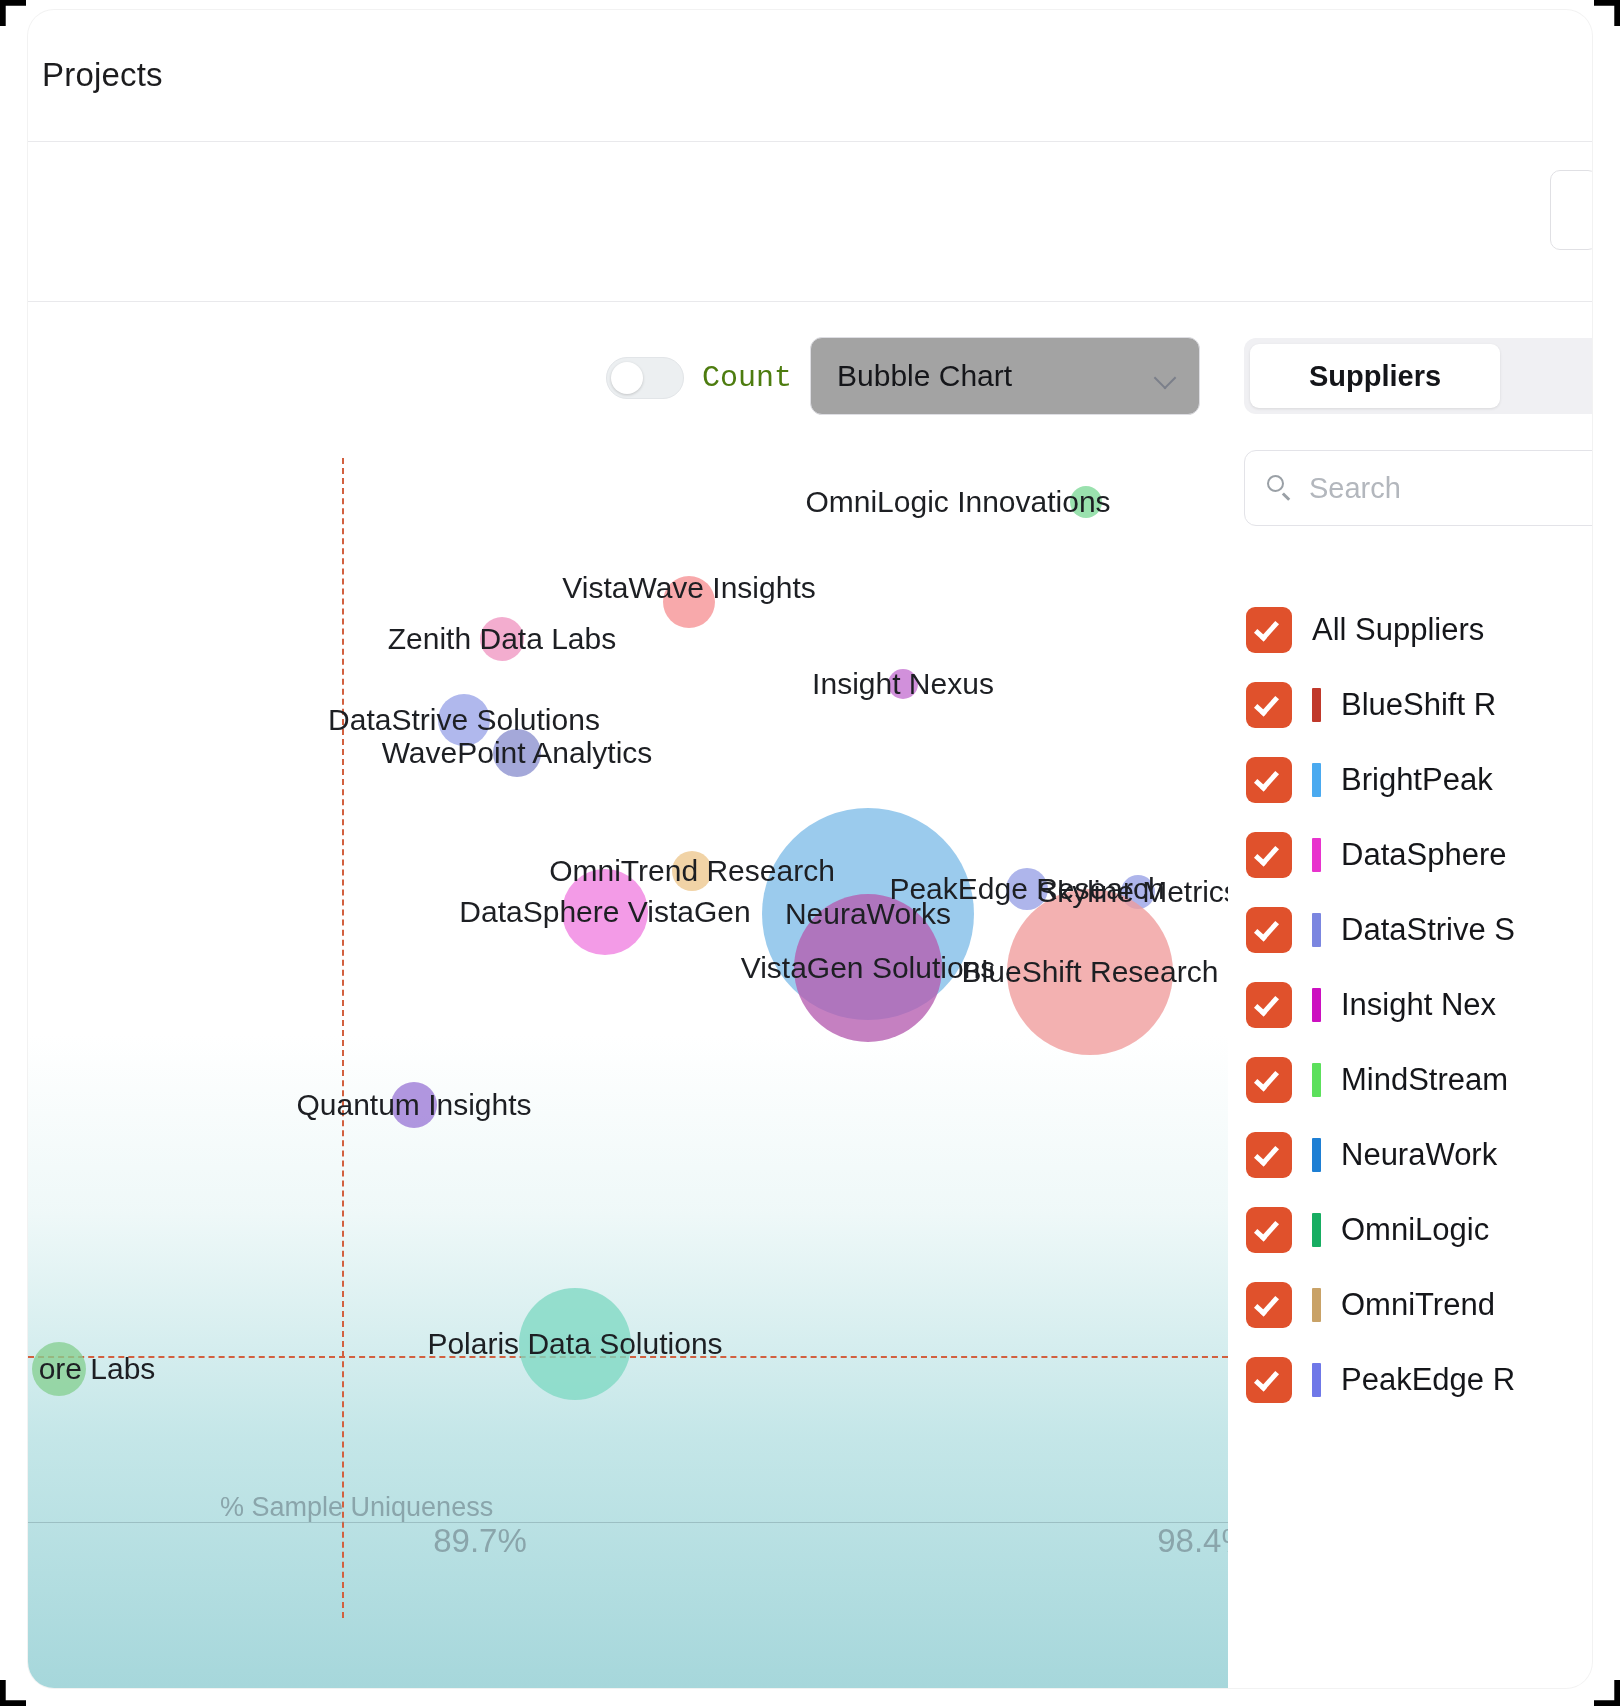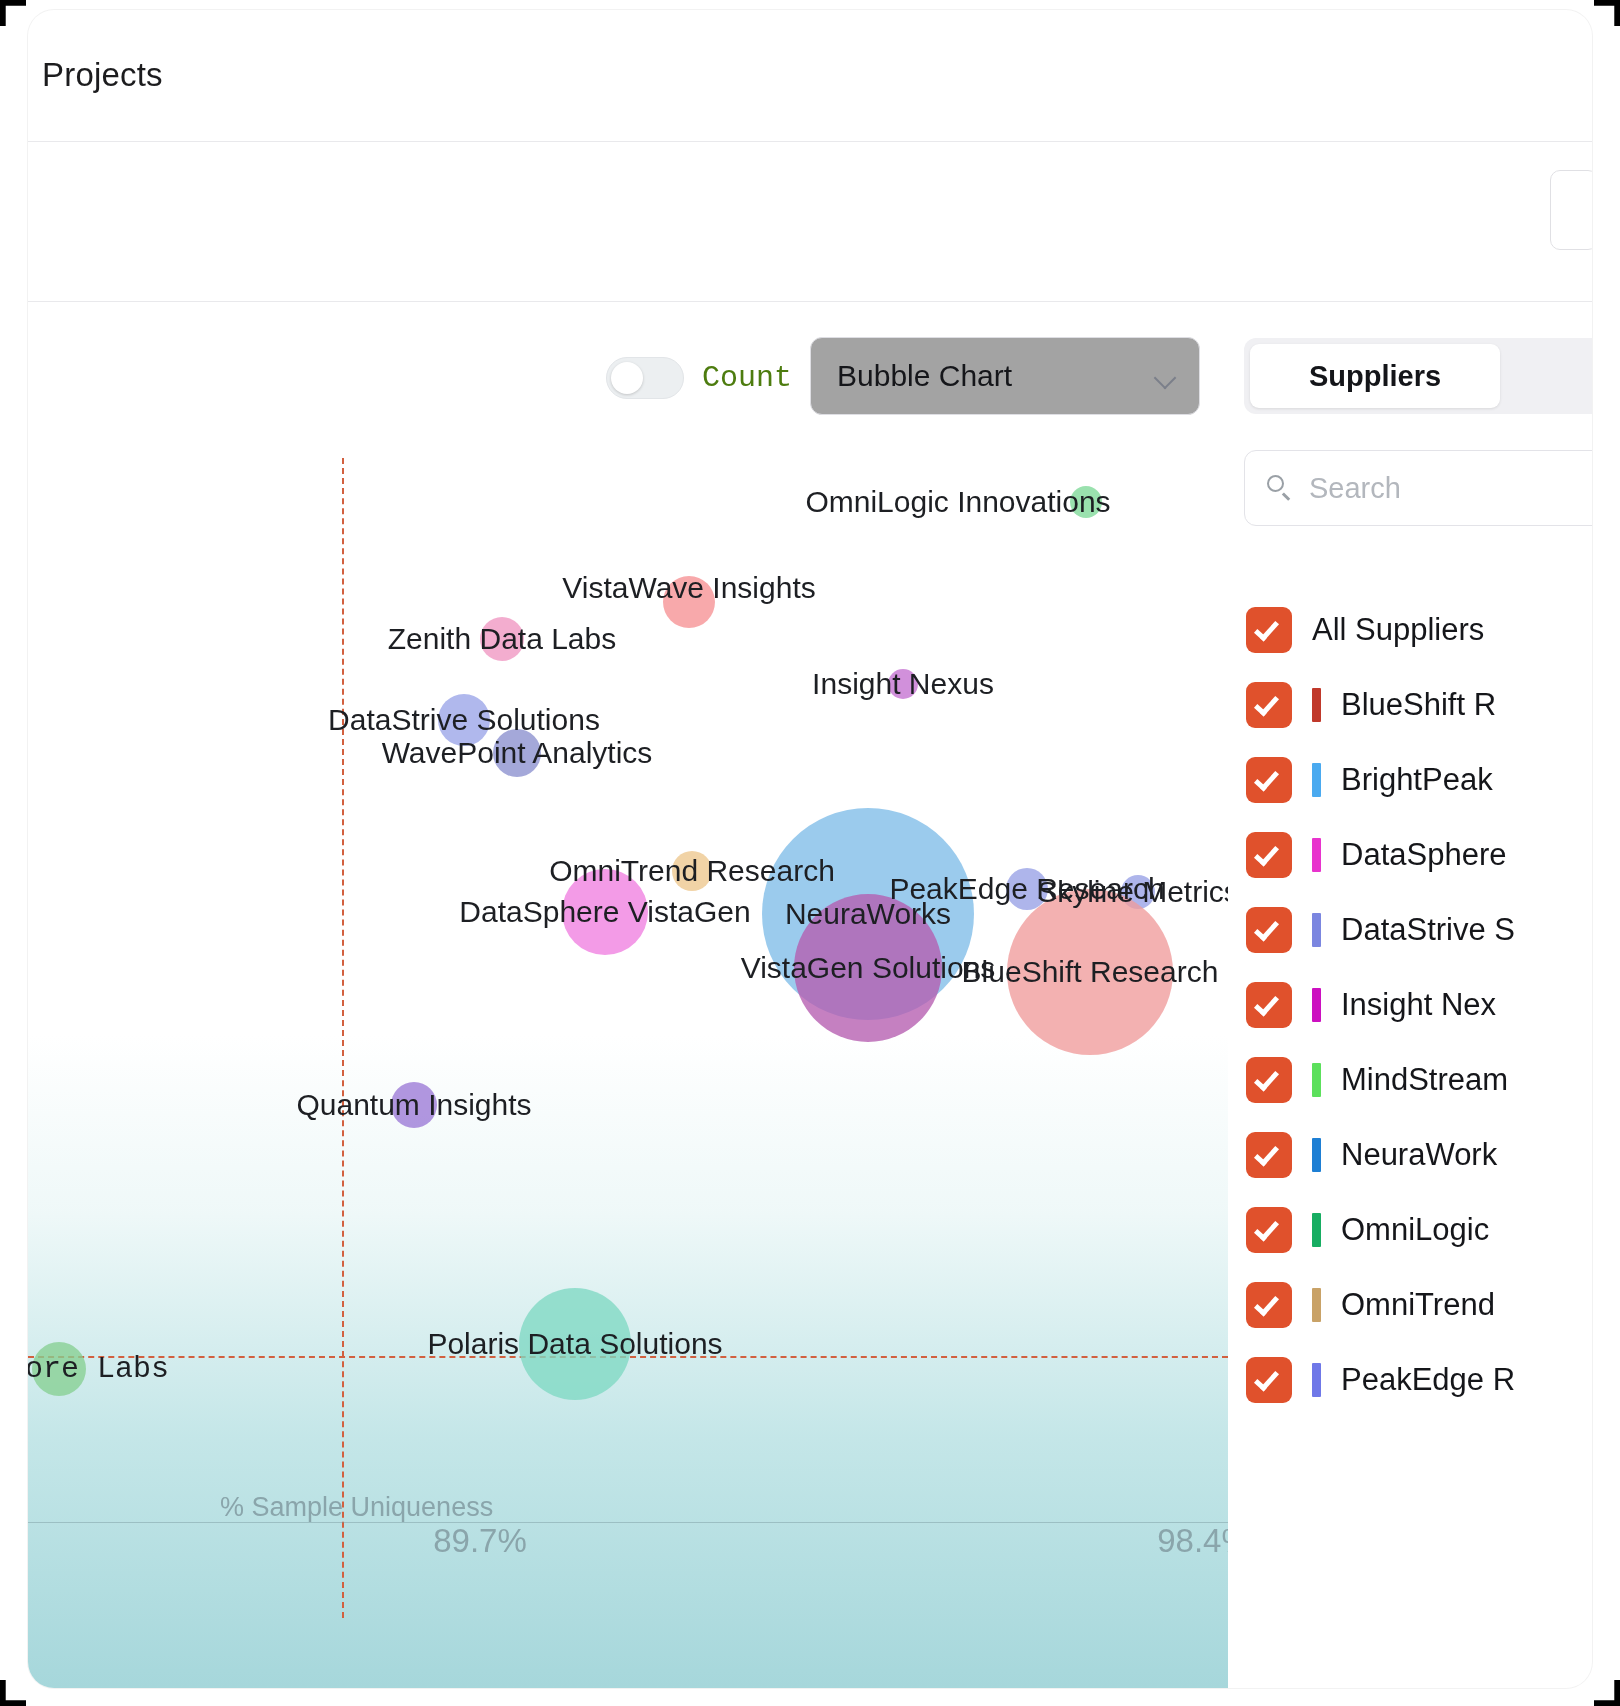--- a/index.html
+++ b/index.html
@@ -389,21 +389,21 @@
           <div class="bubble-label" style="left: 489px; top: 321px;">WavePoint Analytics</div>
           <div class="bubble-label" style="left: 664px; top: 439px;">OmniTrend Research</div>
           <div class="bubble-label" style="left: 577px; top: 480px;">DataSphere VistaGen</div>
           <div class="bubble-label" style="left: 840px; top: 482px;">NeuraWorks</div>
           <div class="bubble-label" style="left: 999px; top: 457px;">PeakEdge Research</div>
           <div class="bubble-label" style="left: 1110px; top: 460px;">Skyline Metrics</div>
           <div class="bubble-label" style="left: 840px; top: 536px;">VistaGen Solutions</div>
           <div class="bubble-label" style="left: 1062px; top: 540px;">BlueShift Research</div>
           <div class="bubble-label" style="left: 386px; top: 673px;">Quantum Insights</div>
           <div class="bubble-label" style="left: 547px; top: 912px;">Polaris Data Solutions</div>
-          <div class="bubble-label" style="left: 69px; top: 937px; font-family: Liberation Mono, monospace;">ore Labs</div>
+          <div class="bubble-label" style="left: 69px; top: 937px;">ore Labs</div>
         </div>
       <div id="ticks">
           <div class="tick-label" style="left: 452px; top: 1090px;">89.7%</div>
           <div class="tick-label" style="left: 1176px; top: 1090px;">98.4%</div>
         </div>
       <div class="axis-title" style="left:192px; top:1060px;">% Sample Uniqueness</div>
     </div>
 
     <div class="right-panel">
       <div class="suppliers-tabs">

